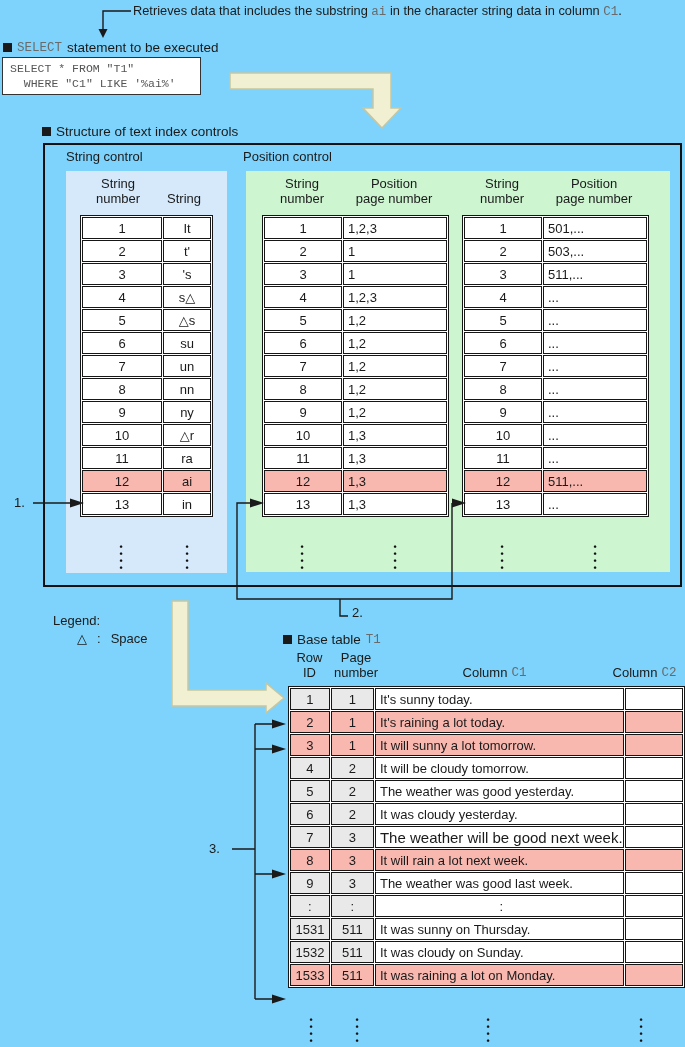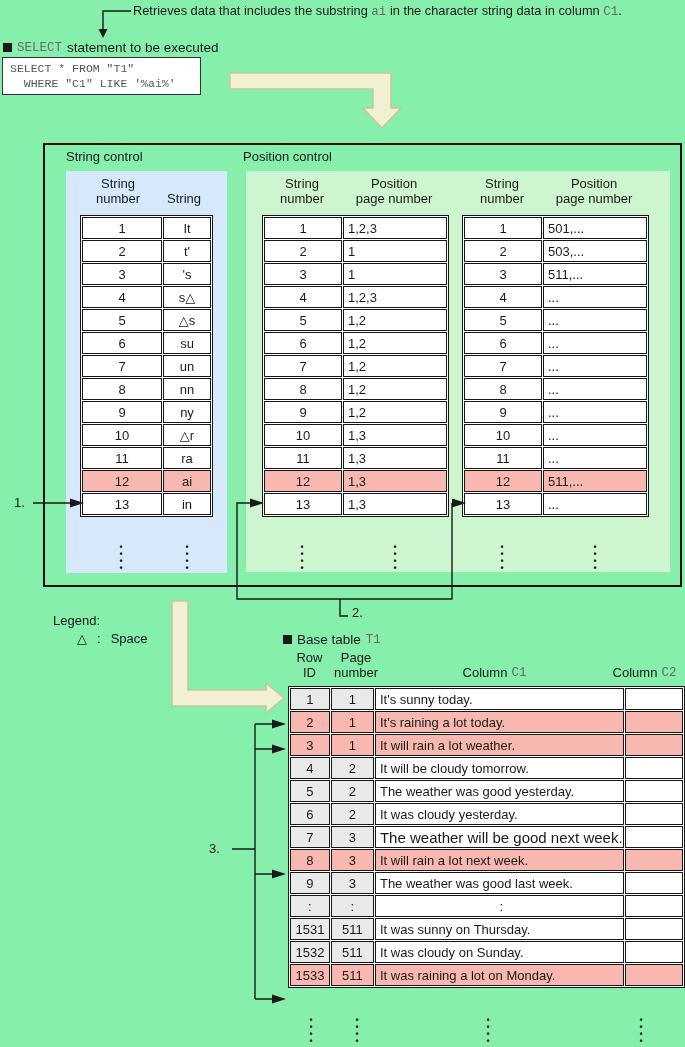--- a/index.html
+++ b/index.html
@@ -1,16 +1,16 @@
 <!DOCTYPE html>
 <html><head>
 <meta charset="utf-8">
 <style>
   html,body{margin:0;padding:0;background:#fff;}
-  .canvas{position:relative;width:685px;height:1047px;background:#86efac;overflow:hidden;
+  .canvas{position:relative;width:685px;height:1047px;background:#7dd3fc;overflow:hidden;
           font-family:"Liberation Sans","DejaVu Sans",sans-serif;color:#1a1a1a;font-size:13px;}
   .code{font-family:"Liberation Mono","DejaVu Sans Mono",monospace;color:#6a6a6a;font-size:12.5px;}
   .annotation{position:absolute;left:133px;top:3px;white-space:nowrap;font-size:12.8px;}
   .heading{position:absolute;display:flex;align-items:center;gap:5px;white-space:nowrap;font-size:13.5px;}
   .bullet{width:9px;height:9px;background:#1a1a1a;display:inline-block;flex:none;}
   .select-heading{left:3px;top:40px;}
   .structure-heading{left:42px;top:124px;}
   .base-heading{left:283px;top:632px;}
   .sql-box{position:absolute;left:2px;top:57px;width:190px;height:33px;border:1px solid #333;background:#fff;padding:3px 0 0 7px;}
   .sql-line{font-family:"Liberation Mono","DejaVu Sans Mono",monospace;font-size:11.5px;line-height:15px;color:#555;white-space:pre;}
@@ -52,20 +52,24 @@
   <div class="heading select-heading">
     <span class="bullet"></span>
     <span class="code">SELECT</span>
     <span>statement to be executed</span>
   </div>
   <div class="sql-box">
     <div class="sql-line">SELECT * FROM "T1"</div>
     <div class="sql-line">  WHERE "C1" LIKE '%ai%'</div>
   </div>
 
+  <div class="heading structure-heading">
+    <span class="bullet"></span>
+    <span>Structure of text index controls</span>
+  </div>
   <div class="outer-box"></div>
 
   <div class="section-label" id="string-control-label">String control</div>
   <div class="section-label" id="position-control-label">Position control</div>
 
   <div class="panel blue-panel"></div>
   <div class="panel green-panel"></div>
 
   <div class="col-header" style="left:74px;top:177px;width:88px;">
     <span>String</span>
@@ -388,21 +392,21 @@
         <tr class="hl">
           <td class="num gray">2</td>
           <td class="num gray">1</td>
           <td class="left c1">It's raining a lot today.</td>
           <td class="c2"></td>
         </tr>
 
         <tr class="hl">
           <td class="num gray">3</td>
           <td class="num gray">1</td>
-          <td class="left c1">It will rain a lot weather.</td>
+          <td class="left c1">It will sunny a lot tomorrow.</td>
           <td class="c2"></td>
         </tr>
 
         <tr>
           <td class="num gray">4</td>
           <td class="num gray">2</td>
           <td class="left c1">It will be cloudy tomorrow.</td>
           <td class="c2"></td>
         </tr>
 

